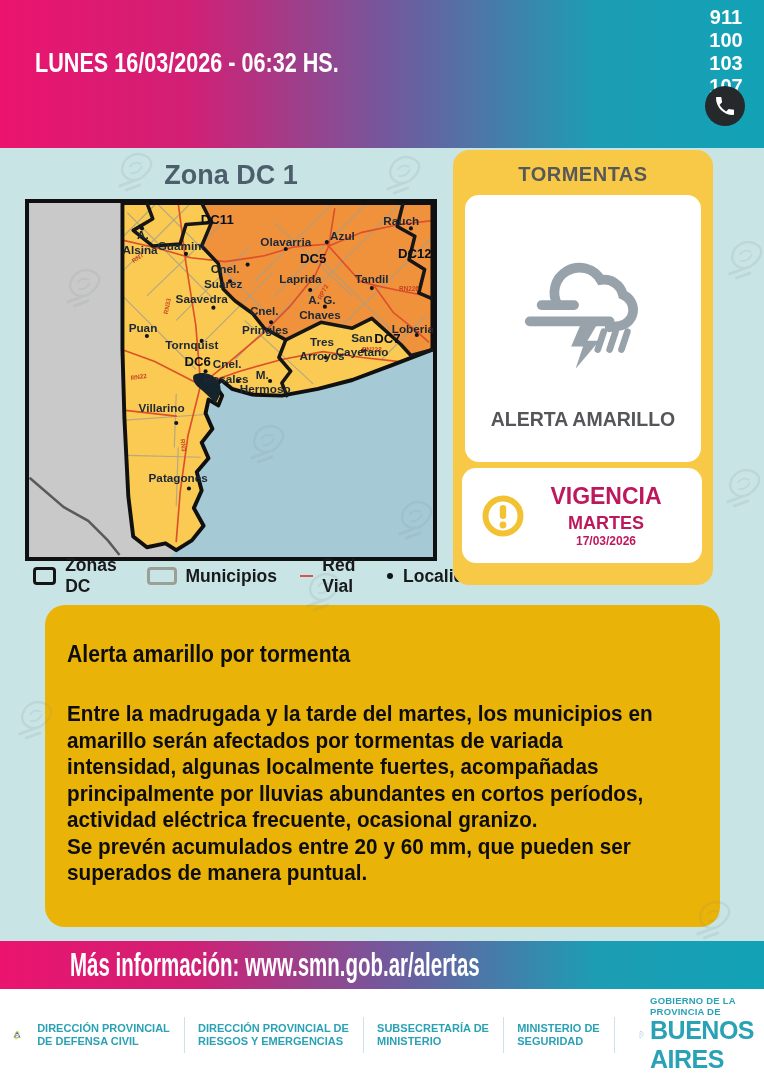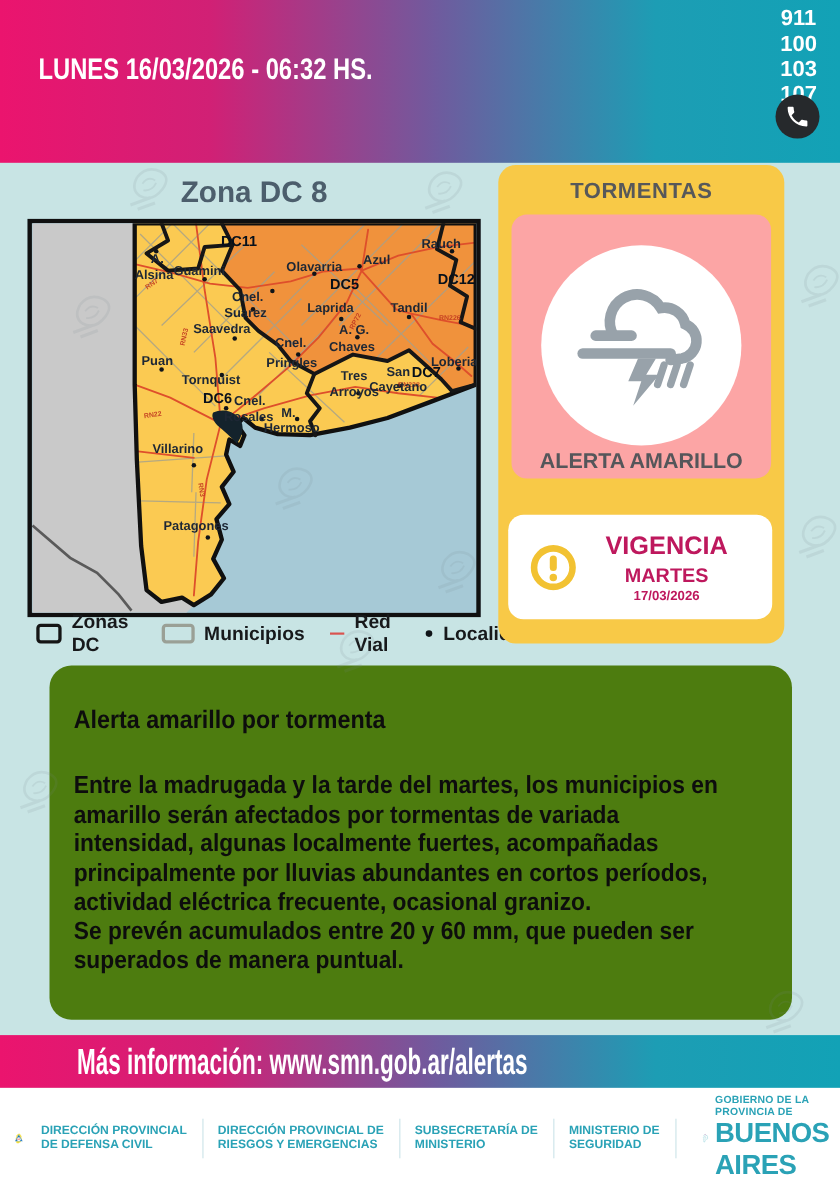--- a/index.html
+++ b/index.html
@@ -34,35 +34,35 @@
   .sw-zone{width:24px;height:12px;border:3.5px solid #151515;border-radius:4px;margin-right:9px;}
   .sw-muni{width:24px;height:12px;border:3px solid #9AA096;border-radius:4px;margin-right:9px;}
   .sw-road{width:22px;height:0;border-top:2.5px solid #D9534F;margin-right:9px;}
   .sw-dot{width:6px;height:6px;border-radius:50%;background:#101418;margin-right:10px;}
 
   
   #alert-panel{position:absolute;left:453px;top:150px;width:260px;height:435px;background:#F8C947;
                border-radius:16px;}
   #hazard-title{position:absolute;left:0;top:13px;width:100%;text-align:center;color:#57585A;
                 font-size:20px;font-weight:800;letter-spacing:.5px;}
-  #hazard-box{position:absolute;left:12px;top:45px;width:236px;height:240px;background:#fca5a5;border-radius:14px;}
+  #hazard-box{position:absolute;left:12px;top:45px;width:236px;height:267px;background:#ffffff;border-radius:14px;}
   #icon-circle{position:absolute;left:27px;top:28px;width:182px;height:182px;border-radius:50%;background:#fff;
                display:flex;align-items:center;justify-content:center;}
   #level-1{position:absolute;left:0;top:213px;width:100%;text-align:center;color:#55565A;font-size:19.5px;font-weight:800;}
   #level-2{position:absolute;left:0;top:236px;width:100%;text-align:center;color:#55565A;font-size:19.5px;font-weight:800;}
   #validity-box{position:absolute;left:9px;top:318px;width:240px;height:95px;background:#fff;border-radius:14px;
                 display:flex;align-items:center;}
   #warn-icon{margin-left:20px;flex:0 0 auto;}
   #validity-text{flex:1;text-align:center;color:#be185d;padding-right:14px;}
   #validity-title{font-size:23px;font-weight:800;}
   #validity-day{font-size:18px;font-weight:800;margin-top:3px;}
   #validity-date{font-size:12px;font-weight:800;}
 
   
-  #desc-box{position:absolute;left:45px;top:605px;width:675px;height:322px;background:#4d7c0f;border-radius:20px;}
+  #desc-box{position:absolute;left:45px;top:605px;width:675px;height:322px;background:#eab308;border-radius:20px;}
   #desc-title{position:absolute;left:22px;top:36px;font-size:23px;font-weight:700;color:#0D0D0D;
               transform:scaleX(.92);transform-origin:0 50%;white-space:nowrap;}
   #desc-body{position:absolute;left:22px;top:96px;}
   .body-line{font-size:22.5px;font-weight:700;color:#0D0D0D;line-height:26.5px;white-space:nowrap;
              transform:scaleX(.92);transform-origin:0 50%;}
 
   
   #info-bar{position:absolute;left:0;top:941px;width:764px;height:48px;display:flex;align-items:center;}
   #info-text{margin-left:70px;color:#fff;font-size:33px;font-weight:800;white-space:nowrap;
              transform:scaleX(.62);transform-origin:0 50%;}
@@ -100,21 +100,21 @@
       <div>103</div>
       <div>107</div>
     </div>
     <div id="phone-badge">
       <svg width="24" height="24" viewBox="0 0 24 24">
         <path fill="#fff" d="M6.62 10.79c1.44 2.83 3.76 5.14 6.59 6.59l2.2-2.2c.27-.27.67-.36 1.02-.24 1.12.37 2.33.57 3.57.57.55 0 1 .45 1 1V20c0 .55-.45 1-1 1-9.39 0-17-7.61-17-17 0-.55.45-1 1-1h3.5c.55 0 1 .45 1 1 0 1.25.2 2.45.57 3.57.11.35.03.74-.25 1.02l-2.2 2.2z"></path>
       </svg>
     </div>
   </div>
 
-  <div id="map-title">Zona DC 8</div>
+  <div id="map-title">Zona DC 1</div>
 
   <div id="map-frame">
     <svg id="map-svg" viewBox="0 0 412 362">
       <defs>
         <clipPath id="prov-clip">
           <path d="M95,0 L412,0 L412,150 L370,166 L330,181 L295,190 L258,197 L228,196 L207,190 L196,181 L190,187 L197,197 L193,207 L183,201 L180,215 L187,231 L176,245 L183,261 L171,275 L176,294 L168,312 L178,330 L166,345 L150,355 L139,348 L120,352 L106,341 L101,300 L97,220 L95,150 Z"></path>
         </clipPath>
       </defs>
 
       <rect x="0" y="0" width="412" height="362" fill="#A6C9D6"></rect>

